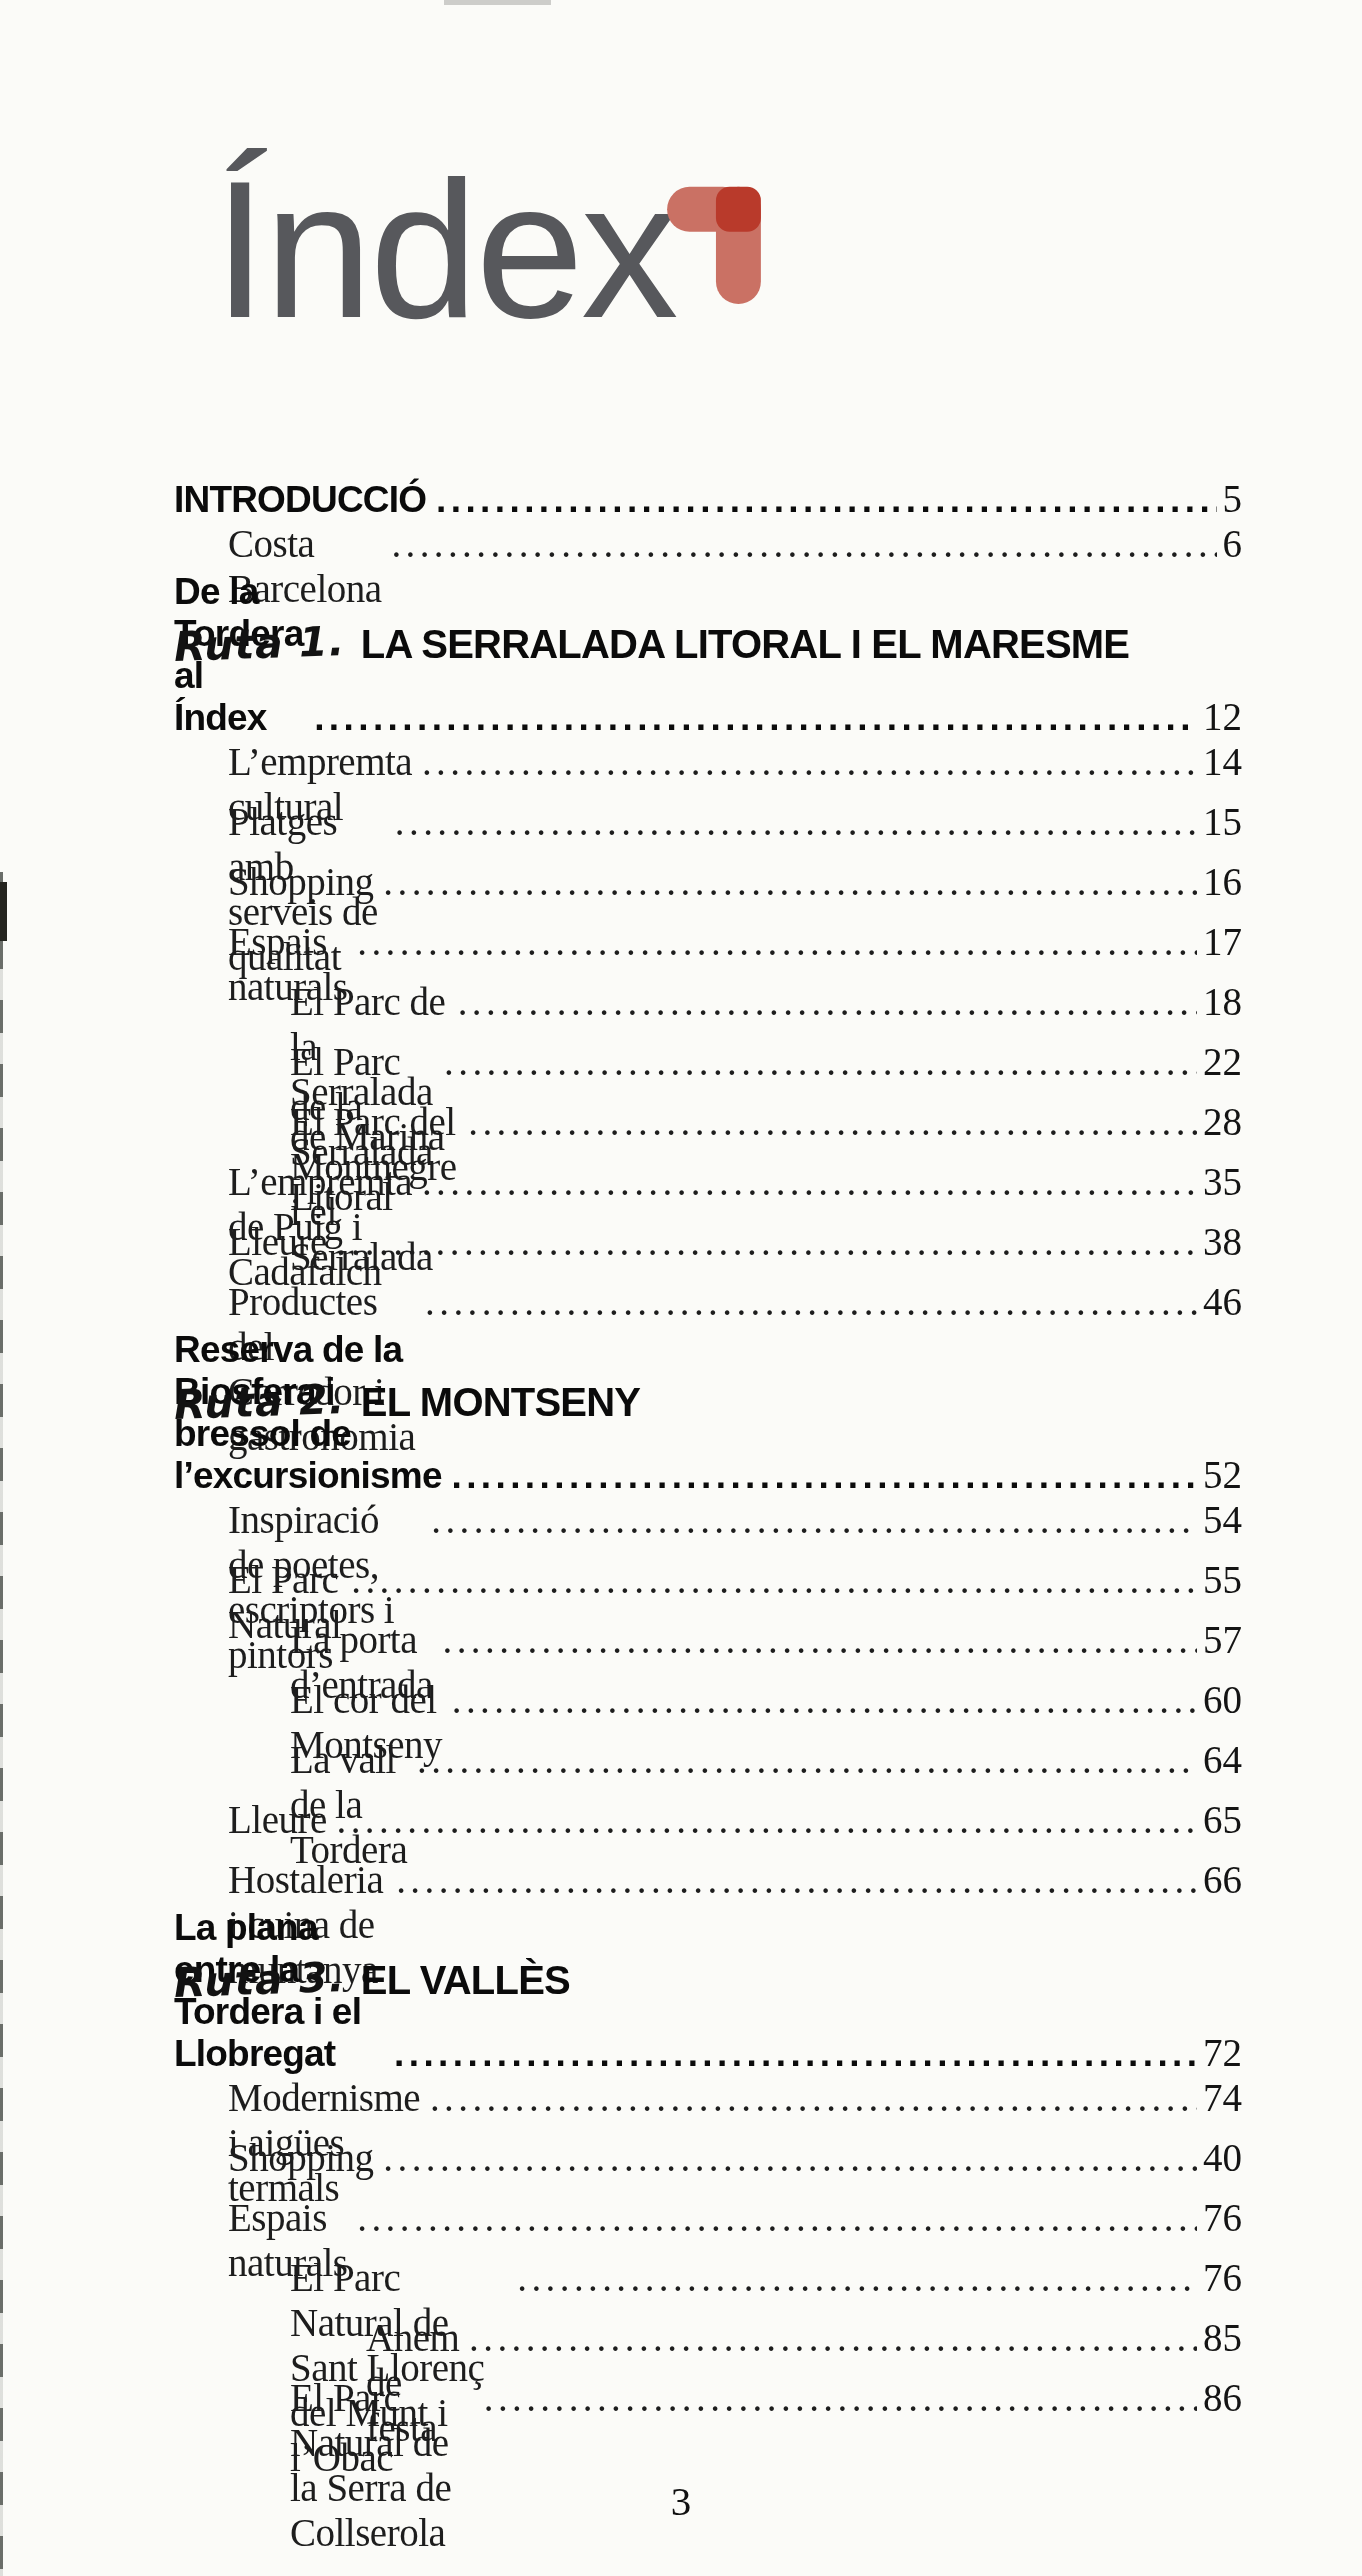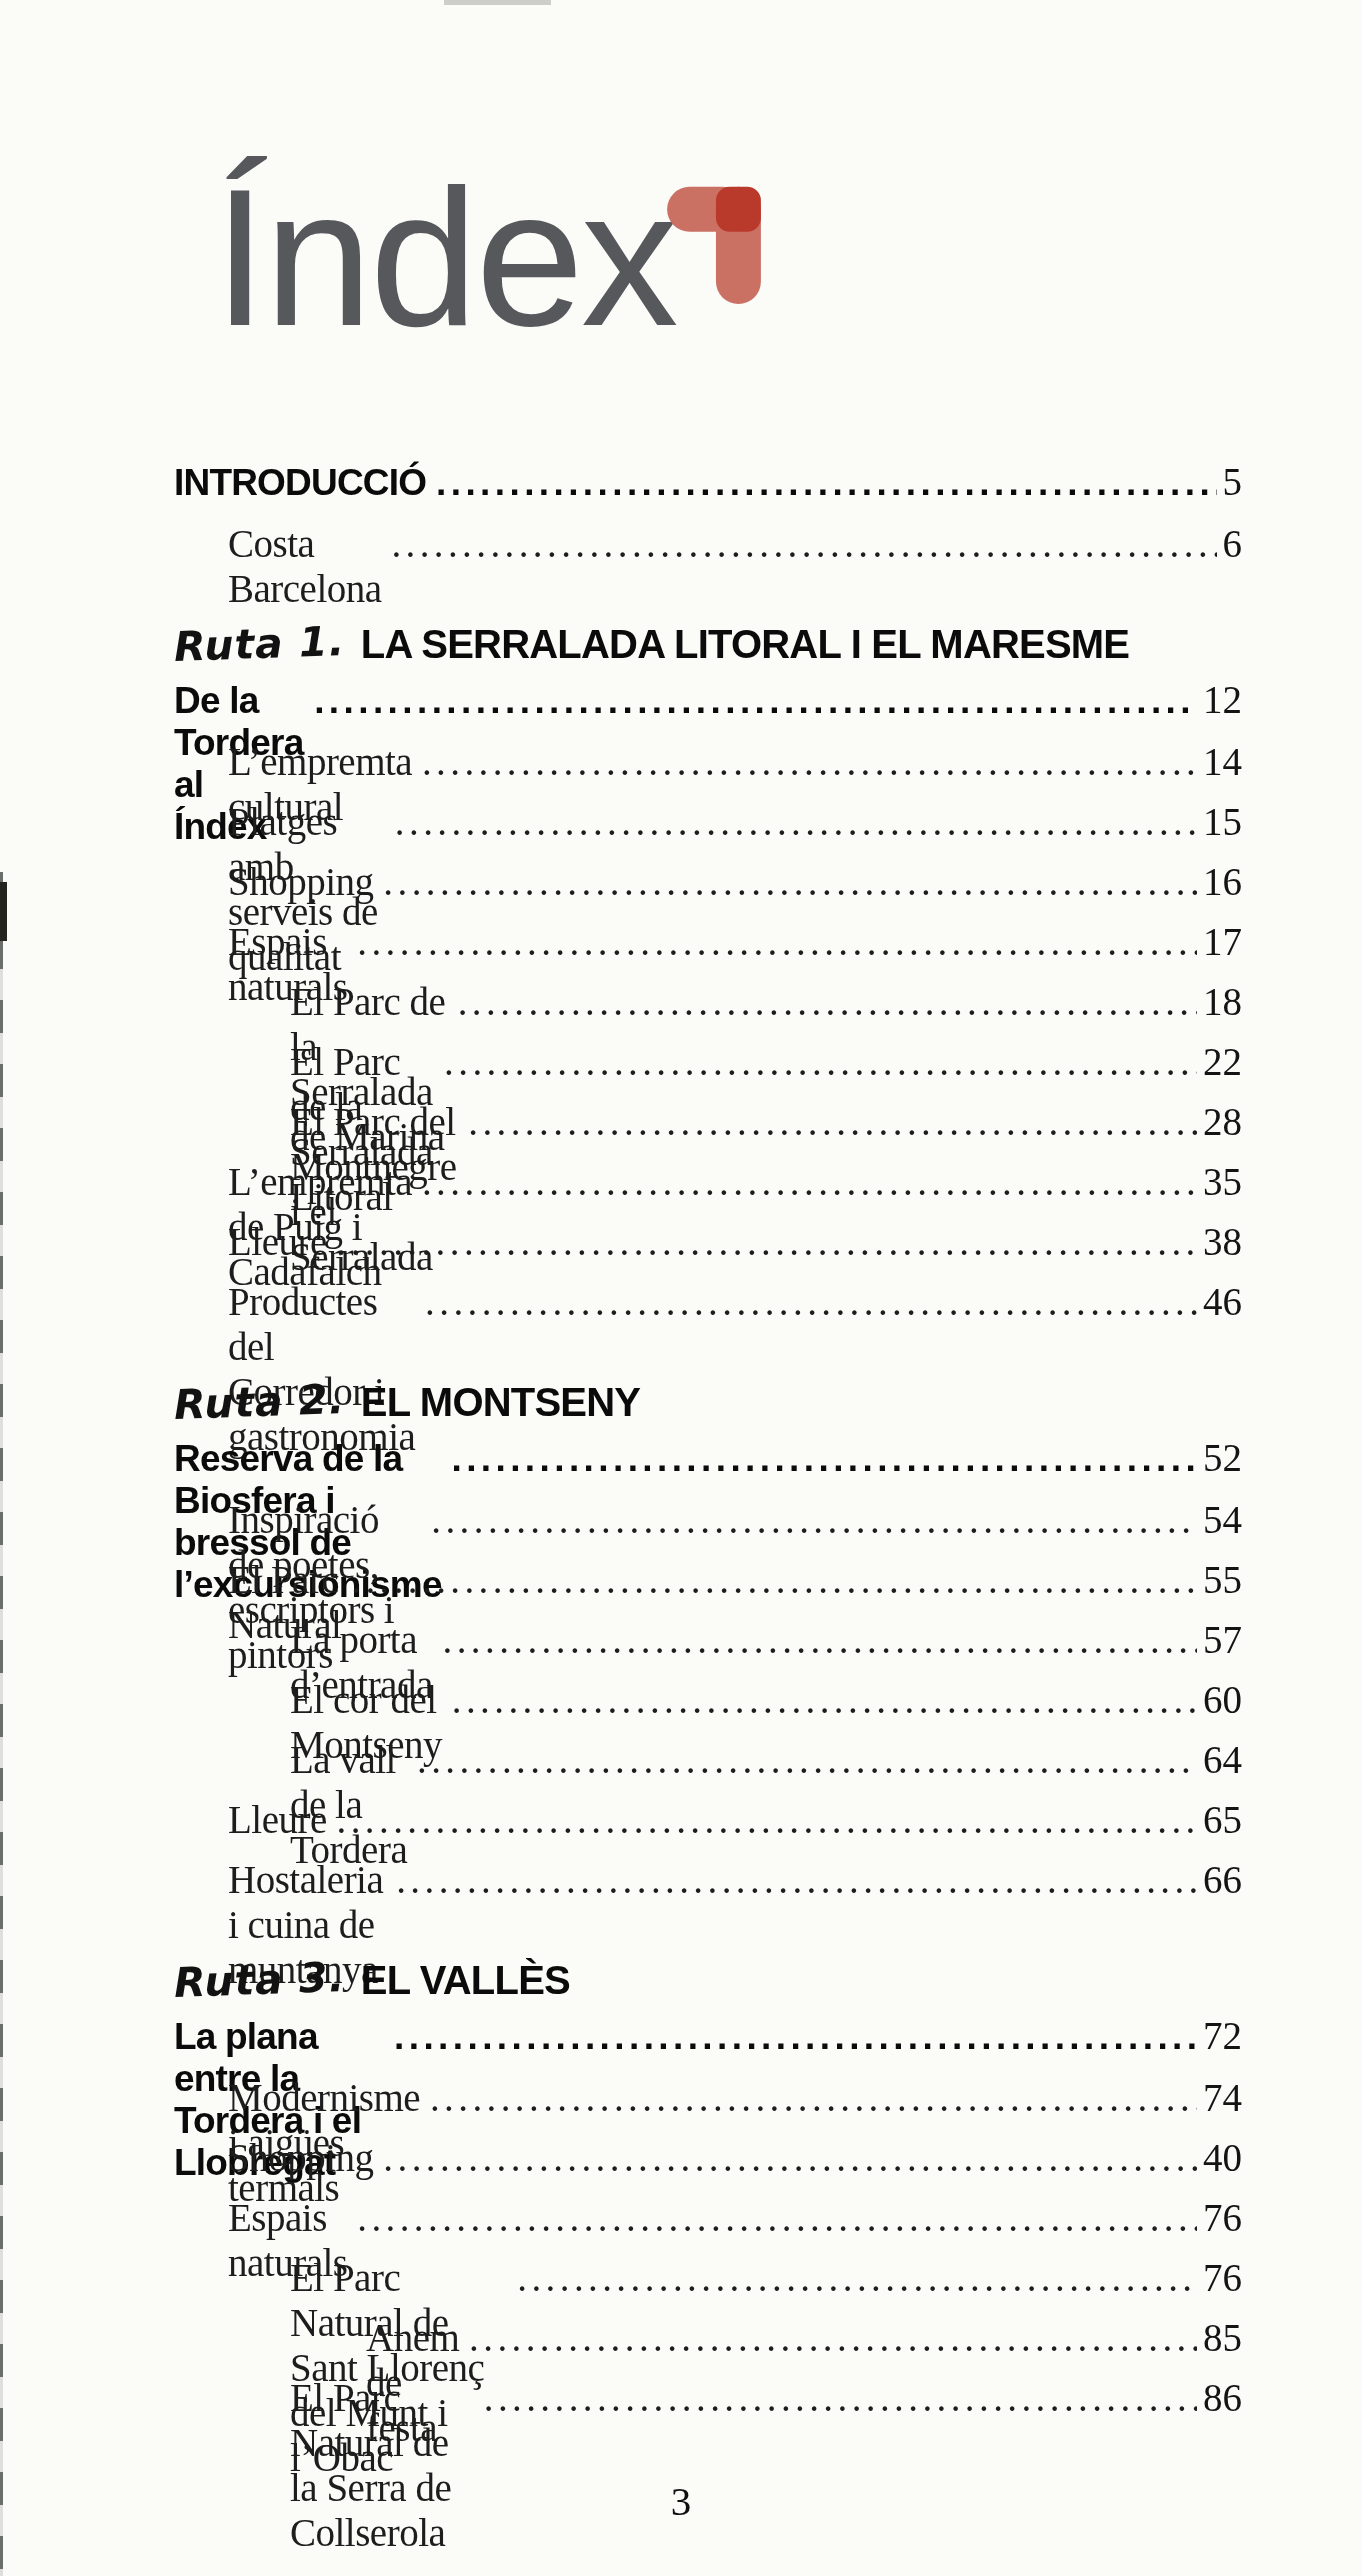--- a/index.html
+++ b/index.html
@@ -9,42 +9,42 @@
     width:1362px; height:2576px;
     margin:0 auto;
     background:#fbfbf8;
     overflow:hidden;
     font-family:"Liberation Serif", serif;
     color:#1b1b1b;
   }
 
   
   .title {
-    position:absolute; top:145px; left:213px;
+    position:absolute; top:137px; left:213px;
     margin:0;
     font-family:"Liberation Sans", sans-serif;
     font-weight:400;
     font-size:195px; line-height:1.15;
     letter-spacing:-2.9px;
     color:#57585c;
   }
   .corner-icon { position:absolute; left:667px; top:179px; width:94px; height:127px; }
 
   
   .toc { position:absolute; left:174px; top:459px; width:1068px; }
   .toc-section { margin-top:39px; }
   .toc-section:first-child { margin-top:0; }
 
   .row { display:flex; align-items:baseline; height:60px; }
   .serif-row { font-size:39px; color:#1d1d1d; }
   .serif-row .label { letter-spacing:-0.5px; }
   .bold-row {
     font-family:"Liberation Sans", sans-serif;
     font-size:37px; font-weight:700; color:#0b0b0b;
-    letter-spacing:-0.8px; height:62px;
+    letter-spacing:-0.8px; height:62px;align-items:flex-end;
   }
   .heading-line1 {
     display:flex; align-items:baseline; height:57px;
     font-family:"Liberation Sans", sans-serif;
     font-size:40px; font-weight:700; letter-spacing:-0.8px; color:#0b0b0b;
   }
   .ruta {
     display:inline-block;
     font-family:"DejaVu Sans", sans-serif;
     font-style:italic; font-weight:600; font-size:41px;

